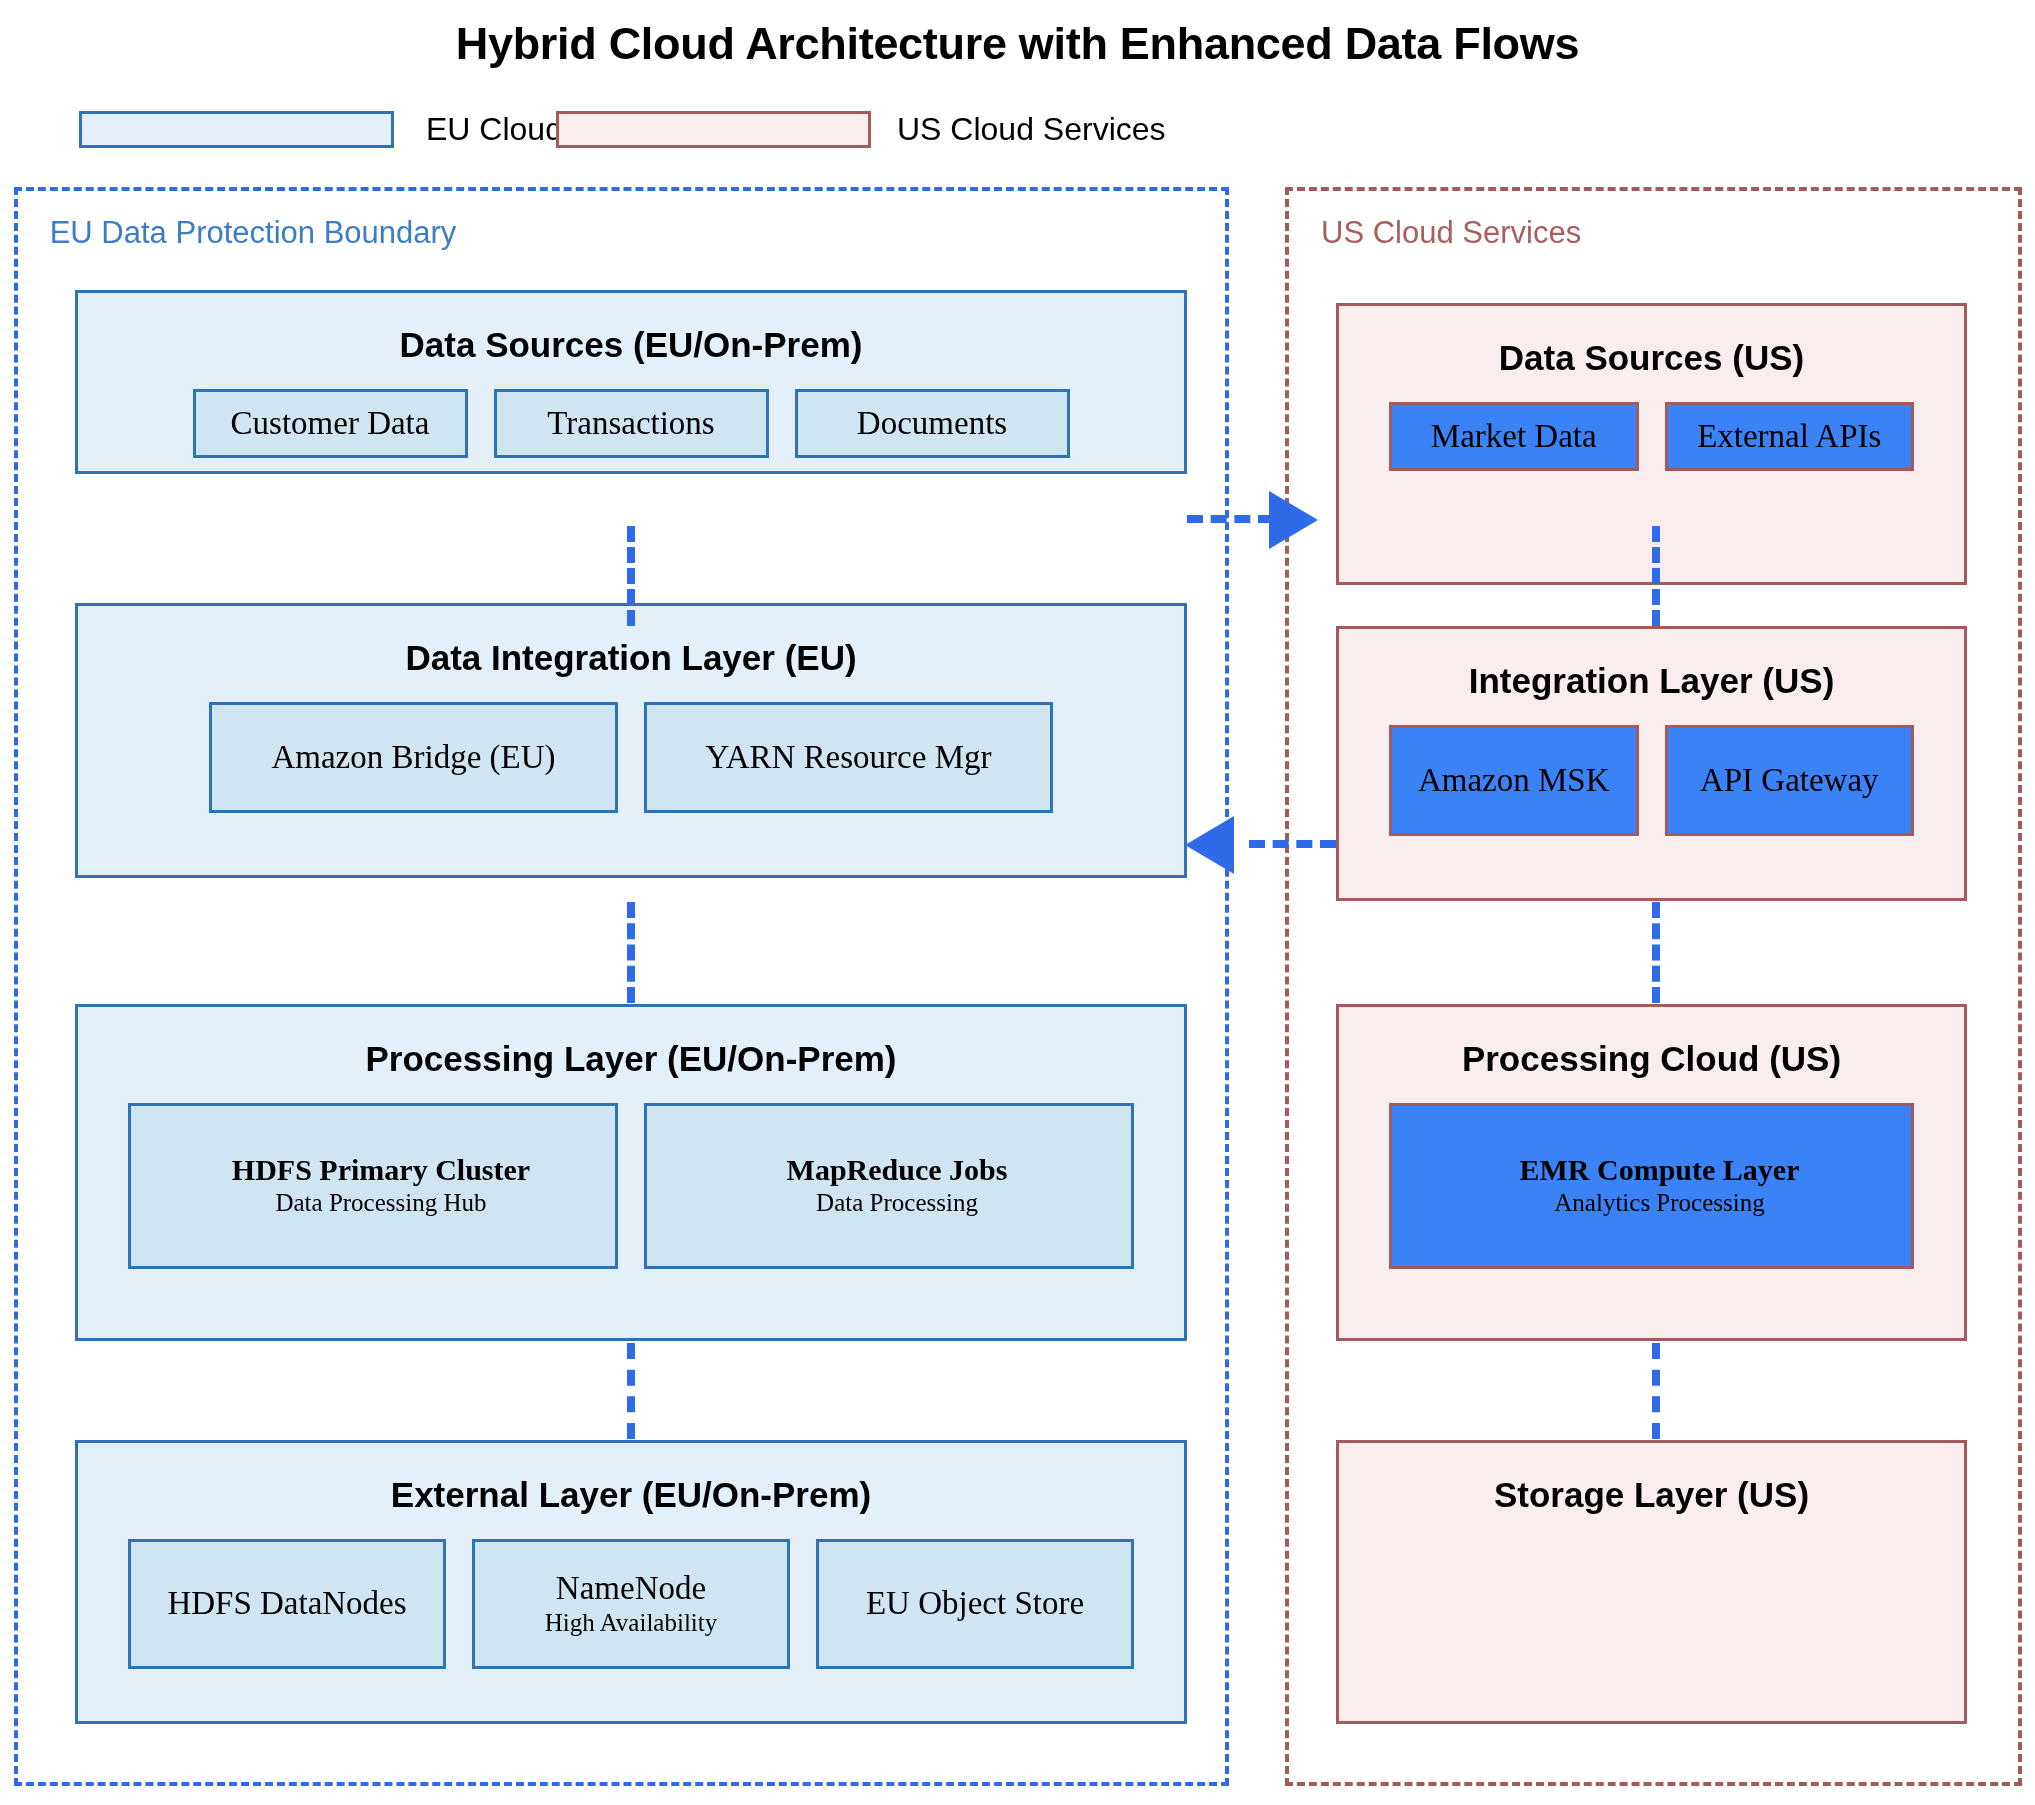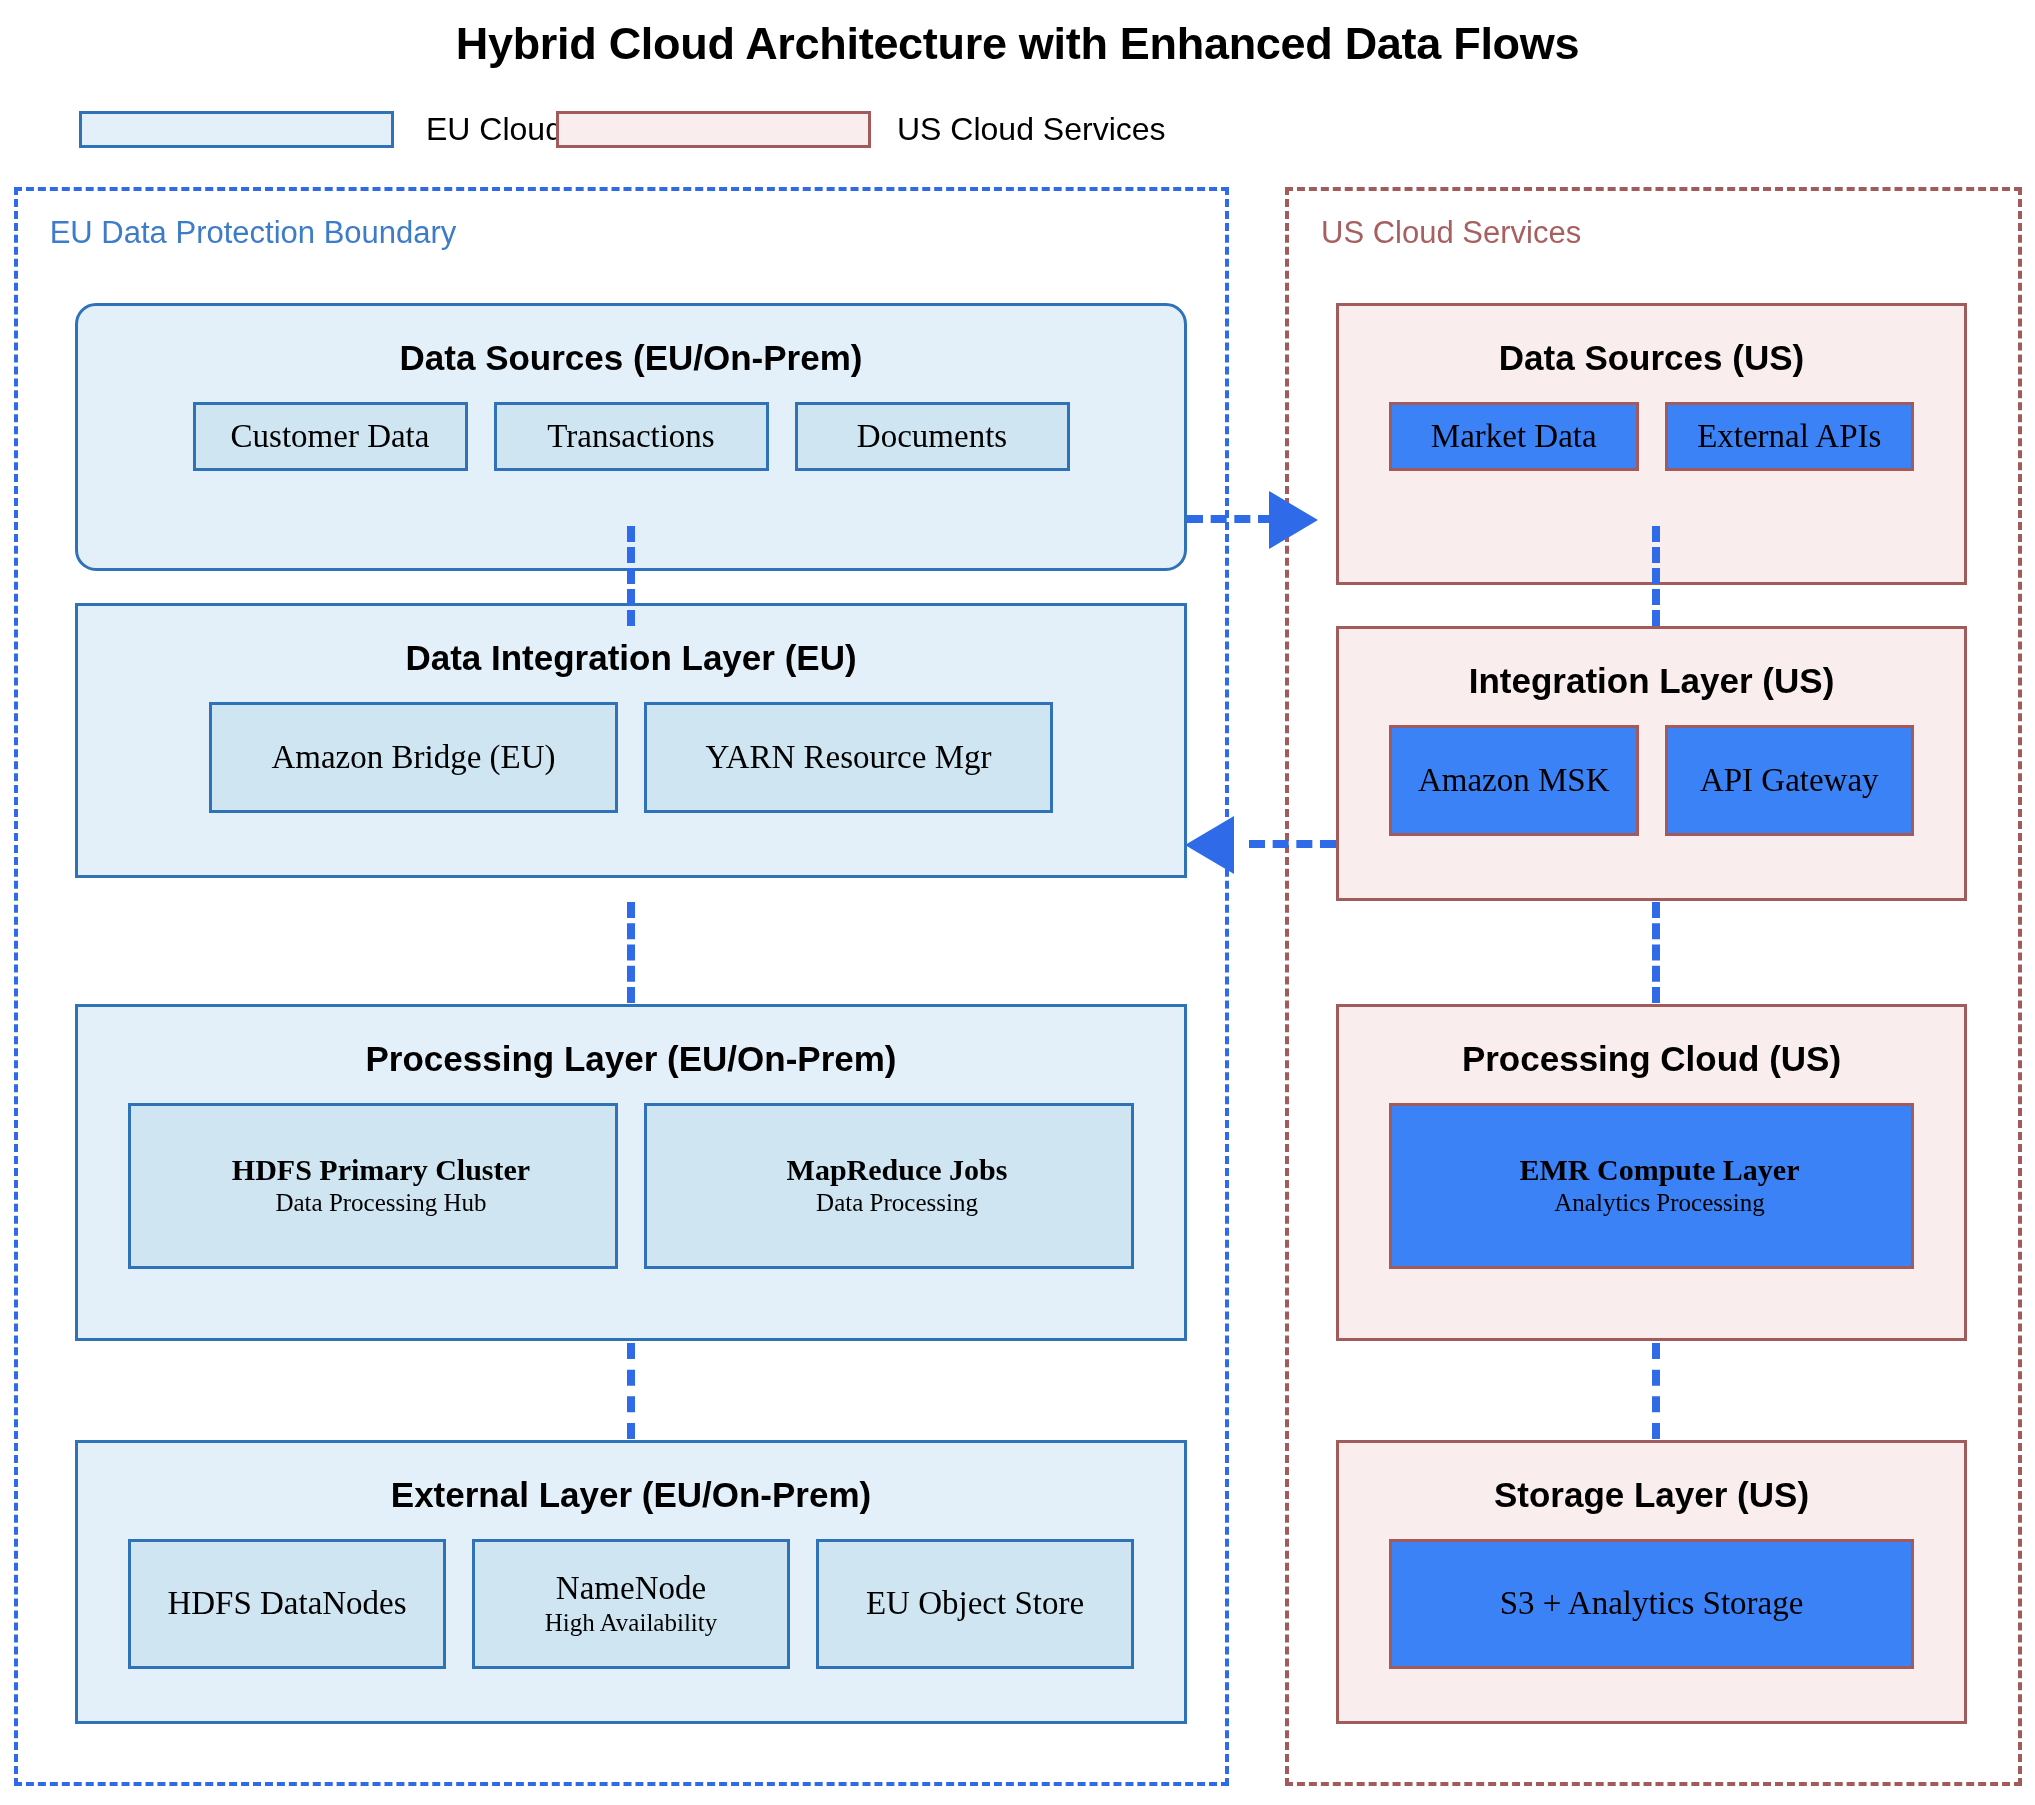--- a/index.html
+++ b/index.html
@@ -222,21 +222,21 @@
 </div>
 
 <div class="region eu">
   <div class="region-label">EU Data Protection Boundary</div>
 </div>
 
 <div class="region us">
   <div class="region-label">US Cloud Services</div>
 </div>
 
-<div class="layer eu" style="top:303px; height:268px;border-radius:21px;">
+<div class="layer eu" style="top:290px; height:184px;">
   <div class="layer-title">Data Sources (EU/On-Prem)</div>
   <div class="node-row">
     <div class="node eu h-small" style="width:275px">
       <div class="node-title">Customer Data</div>
     </div>
     <div class="node eu h-small" style="width:275px">
       <div class="node-title">Transactions</div>
     </div>
     <div class="node eu h-small" style="width:275px">
       <div class="node-title">Documents</div>
@@ -315,25 +315,20 @@
   <div class="node-row">
     <div class="node us h-proc" style="width:525px">
       <div class="node-title bold">EMR Compute Layer</div>
       <div class="node-sub">Analytics Processing</div>
     </div>
   </div>
 </div>
 
 <div class="layer us" style="top:1440px; height:284px;">
   <div class="layer-title">Storage Layer (US)</div>
-  <div class="node-row">
-    <div class="node us h-tall" style="width:525px">
-      <div class="node-title">S3 + Analytics Storage</div>
-    </div>
-  </div>
 </div>
 
 <div class="vconn" style="left:627px; top:526px;  height:100px;"></div>
 <div class="vconn" style="left:627px; top:902px; height:101px;"></div>
 <div class="vconn" style="left:627px; top:1343px; height:96px;"></div>
 
 <div class="vconn" style="left:1652px; top:526px;  height:100px;"></div>
 <div class="vconn" style="left:1652px; top:902px; height:101px;"></div>
 <div class="vconn" style="left:1652px; top:1343px; height:96px;"></div>
 

